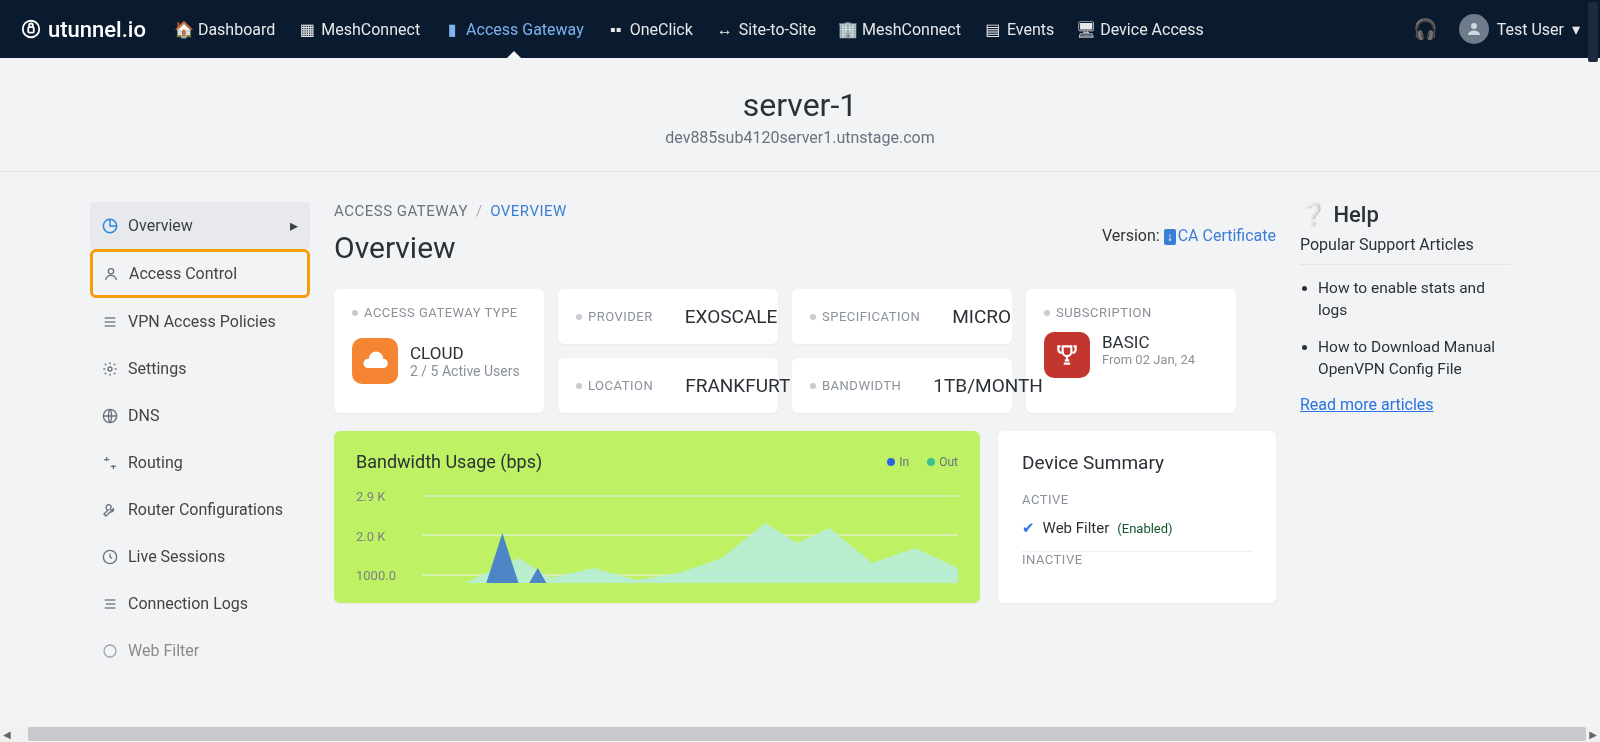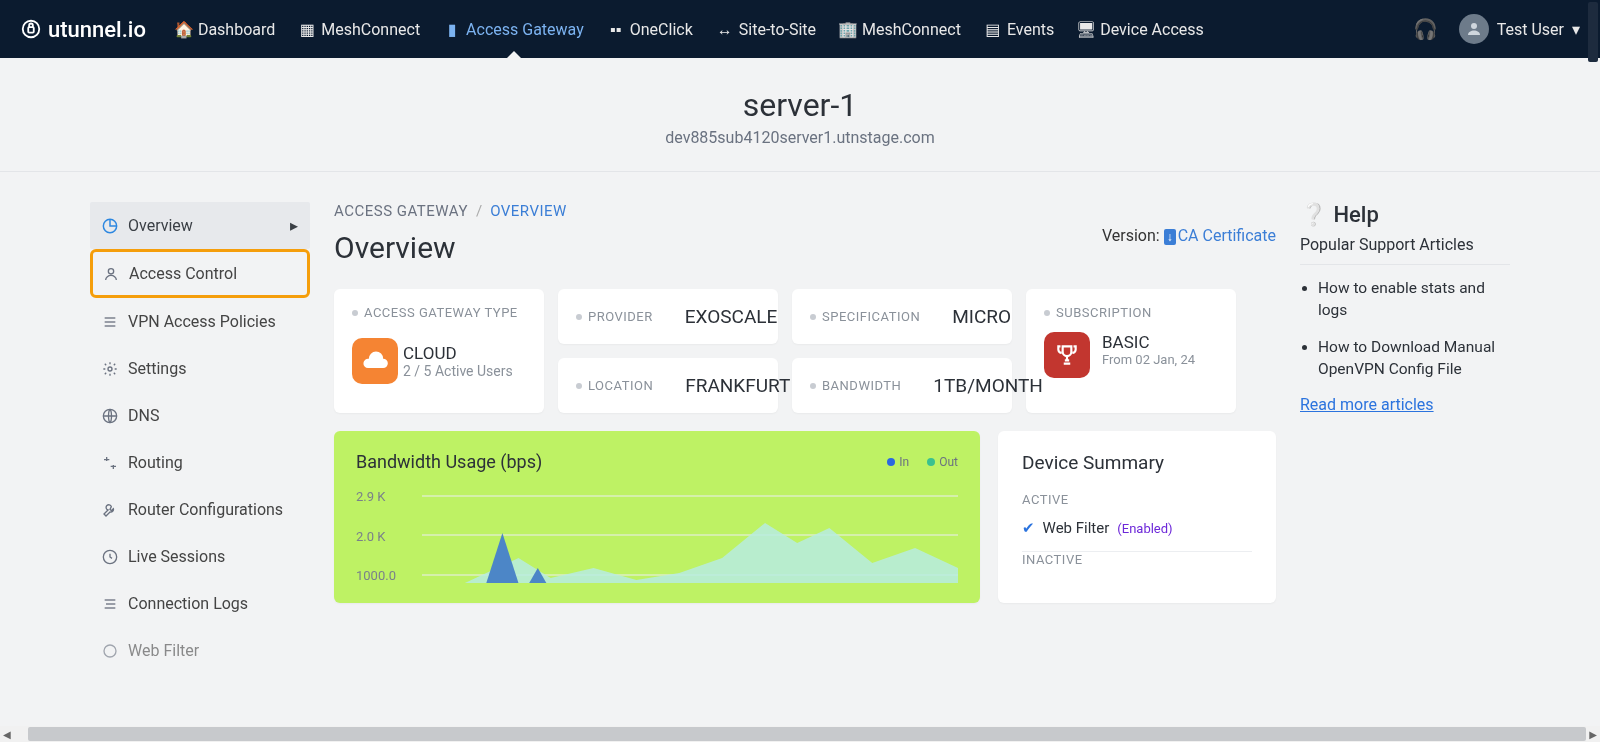--- a/index.html
+++ b/index.html
@@ -54,21 +54,21 @@
   
   .cards { display: grid; grid-template-columns: 210px 220px 220px 210px; gap: 14px; margin-top: 24px; }
   .card { background: #fff; border-radius: 6px; padding: 16px 18px; box-shadow: 0 1px 2px rgba(0,0,0,0.04); }
   .card.tall { grid-row: span 2; }
   .card-lbl { font-size: 13px; color: #8a919a; letter-spacing: .5px; display: flex; align-items: center; gap: 6px; }
   .card-lbl::before { content:""; width:6px; height:6px; border-radius:50%; background:#c8ccd2; display:inline-block; }
   .card-val { font-size: 19px; color: #2c3138; margin-top: 2px; }
   .card-inline { display: flex; justify-content: space-between; align-items: center; gap: 32px; }
   .card-inline .card-lbl { margin: 0; }
   .card-inline .card-val { margin: 0; }
-  .cloud-row { display: flex; align-items: center; gap: 5px; margin-top: 18px; }
+  .cloud-row { display: flex; align-items: center; gap: 12px; margin-top: 18px; }
   .cloud-icon { width: 46px; height: 46px; border-radius: 10px; background: #f58433; display: flex; align-items: center; justify-content: center; }
   .cloud-txt .cv { font-size: 17px; color: #2c3138; }
   .cloud-txt .cu { font-size: 14px; color: #8a919a; }
   .sub-row { display: flex; gap: 12px; margin-top: 12px; }
   .sub-icon { width: 46px; height: 46px; border-radius: 10px; background: #c2362f; display: flex; align-items: center; justify-content: center; }
   .sub-txt .plan { font-size: 17px; color: #2c3138; }
   .sub-txt .from { font-size: 13px; color: #8a919a; }
   
   
   .lower-row { display: flex; gap: 18px; margin-top: 18px; }
@@ -81,21 +81,21 @@
   .dot.out { background: #3ac18f; }
   .chart-box { position: relative; height: 95px; margin-top: 16px; }
   .ytick { position: absolute; left: 0; font-size: 13px; color: #7a818a; transform: translateY(-50%); }
   .chart-area { position: absolute; left: 66px; right: 0; top: 0; bottom: 0; }
   .chart-area svg { width: 100%; height: 100%; }
   .fs-card { width: 278px; background: #fff; border-radius: 6px; padding: 20px 24px; box-shadow: 0 1px 2px rgba(0,0,0,0.04); }
   .fs-title { font-size: 19px; color: #2c3138; margin-bottom: 18px; }
   .fs-sec { font-size: 13px; color: #8a919a; letter-spacing: .5px; }
   .fs-item { display:flex; align-items:center; gap:8px; margin-top: 12px; color:#2c3138; font-size: 15px;}
   .fs-item .chk { color: #2b73de; }
-  .fs-item .en { color: #6d28d9; font-size: 13px; }
+  .fs-item .en { color: #14532d; font-size: 13px; }
   hr.fs { border:none; border-top:1px solid #eceef1; margin: 14px 0 0; }
   
   
   .help-title { font-size: 22px; font-weight: 500; color: #2c3138; display: flex; align-items: center; gap: 6px; }
   .help-sub { font-size: 16px; color: #2c3138; margin-top: 8px; padding-bottom: 10px; border-bottom: 1px solid #e3e5e8; }
   .help-list { margin: 12px 0 0 18px; }
   .help-list li { font-size: 15.5px; color: #2c3138; margin-bottom: 14px; line-height: 1.45; cursor: pointer; }
   .read-more { color: #2b73de; text-decoration: underline; font-size: 16px; cursor: pointer; }
   
   

